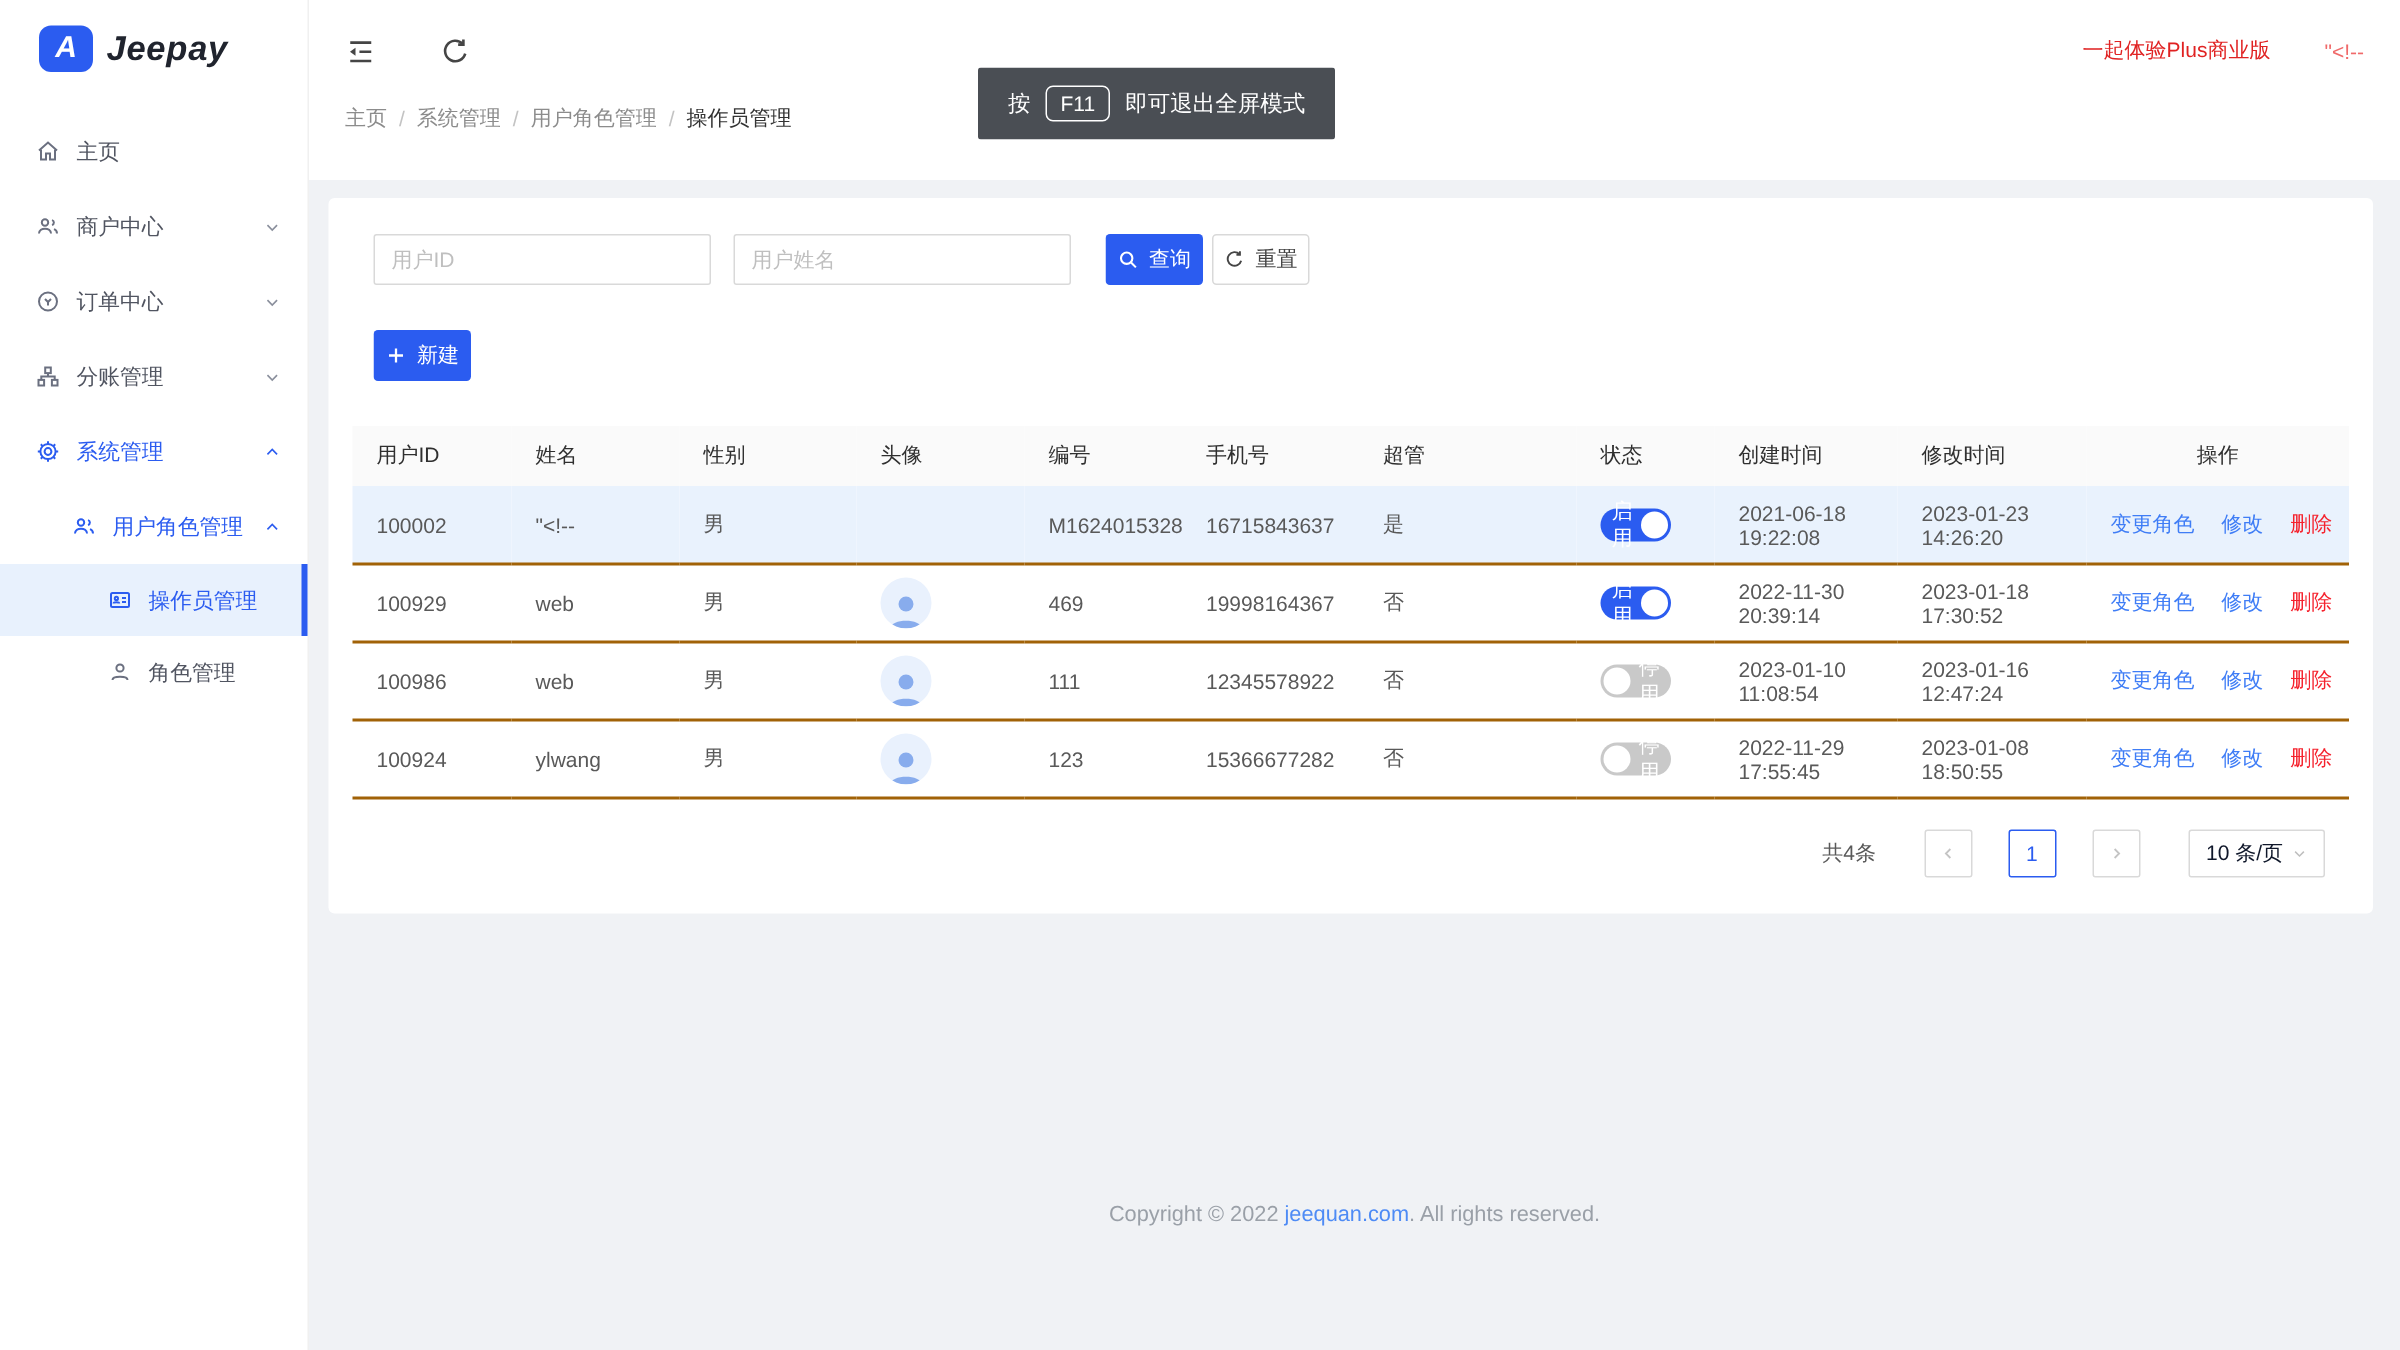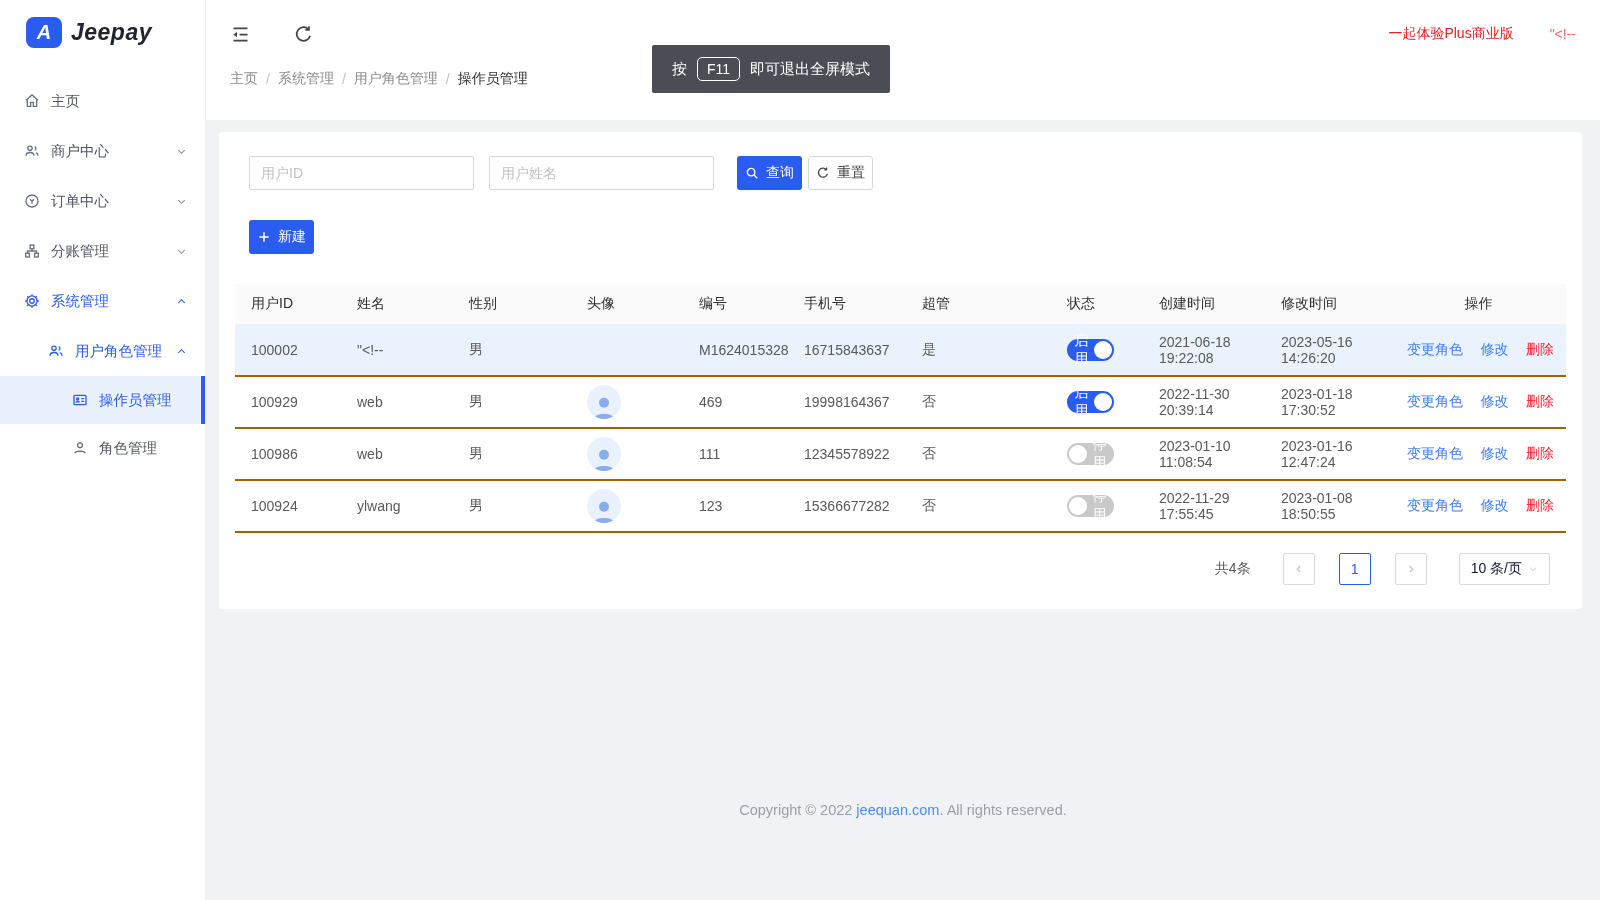--- a/index.html
+++ b/index.html
@@ -57,21 +57,21 @@
   .btn-query { margin-left:23px; }
   .btn-reset { margin-left:6px; }
   .btn-new { margin:30px 0 0 14px; }
 
   
   table { width:100%; border-collapse:collapse; margin-top:30px; table-layout:fixed; }
   th { background:#fafafa; text-align:left; font-weight:500; color:#2f2f2f; padding:11px 16px; font-size:14px; }
   td { border-bottom:2px solid #a16207; padding:8px 16px; height:52px; color:#595959; font-size:14px; }
   tr.hl td { background:#e9f2fd; }
   th.c-actions { text-align:center; }
-  td.c-actions { text-align:left; padding-right:30px; white-space:nowrap;font-family:Liberation Serif, serif; }
+  td.c-actions { text-align:left; padding-right:30px; white-space:nowrap; }
   .avatar-cell { width:34px; height:34px; border-radius:50%; overflow:hidden; }
   .avatar-default { background:#e9f1fd; display:flex; align-items:flex-end; justify-content:center; }
   .link-blue { color:#3f7df6; cursor:pointer; }
   .link-red { color:#f5222d; cursor:pointer; }
   .act-gap { margin-left:14px; }
 
   
   .switch { width:47px; height:22px; border-radius:11px; display:flex; align-items:center; padding:0 2px; cursor:pointer; }
   .switch .sw-label { color:#fff; font-size:14px; flex:1; text-align:center; }
   .switch .sw-knob { width:18px; height:18px; border-radius:50%; background:#fff; }
@@ -324,21 +324,21 @@
           <td>M1624015328</td>
           <td>16715843637</td>
           <td>是</td>
           <td>
               <div class="switch on">
                 <span class="sw-label">启用</span>
                 <span class="sw-knob"></span>
               </div>
             </td>
           <td>2021-06-18 19:22:08</td>
-          <td>2023-05-16 14:26:20</td>
+          <td>2023-01-23 14:26:20</td>
           <td class="c-actions">
             <span class="link-blue">变更角色</span>
             <span class="link-blue act-gap">修改</span>
             <span class="link-red act-gap">删除</span>
           </td>
         </tr>
         <tr>
           <td>100929</td>
           <td>web</td>
           <td>男</td>

